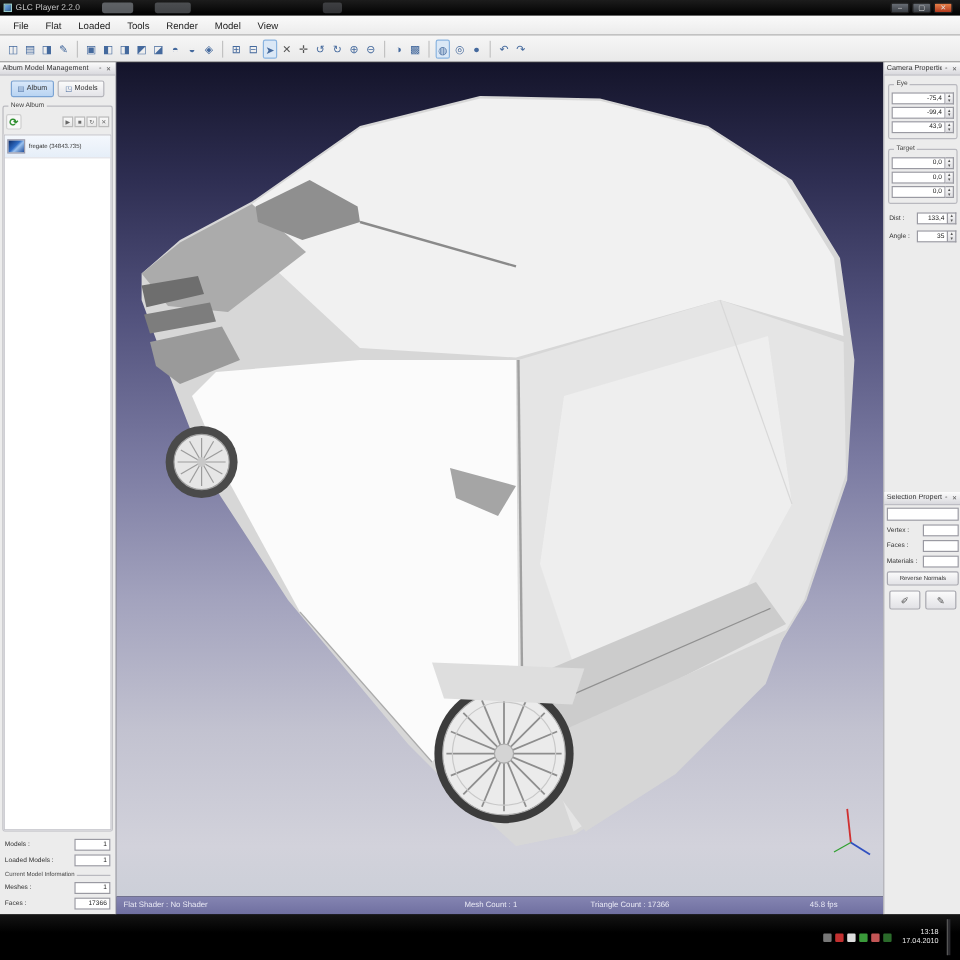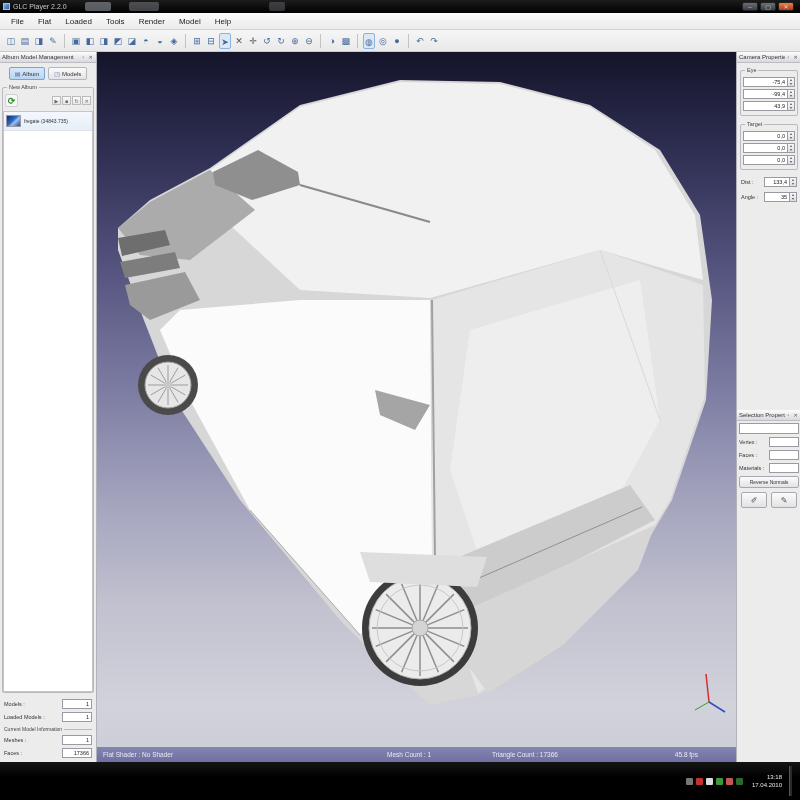--- a/index.html
+++ b/index.html
@@ -135,21 +135,21 @@
     </div>
   </div>
 
   <div class="menubar">
     <div class="menu-item">File</div>
     <div class="menu-item">Flat</div>
     <div class="menu-item">Loaded</div>
     <div class="menu-item">Tools</div>
     <div class="menu-item">Render</div>
     <div class="menu-item">Model</div>
-    <div class="menu-item">Help</div>
+    <div class="menu-item">View</div>
   </div>
 
   <div class="toolbar">
     <span class="ticon">◫</span>
     <span class="ticon">▤</span>
     <span class="ticon">◨</span>
     <span class="ticon">✎</span>
     <span class="tsep"></span>
     <span class="ticon">▣</span>
     <span class="ticon">◧</span>

